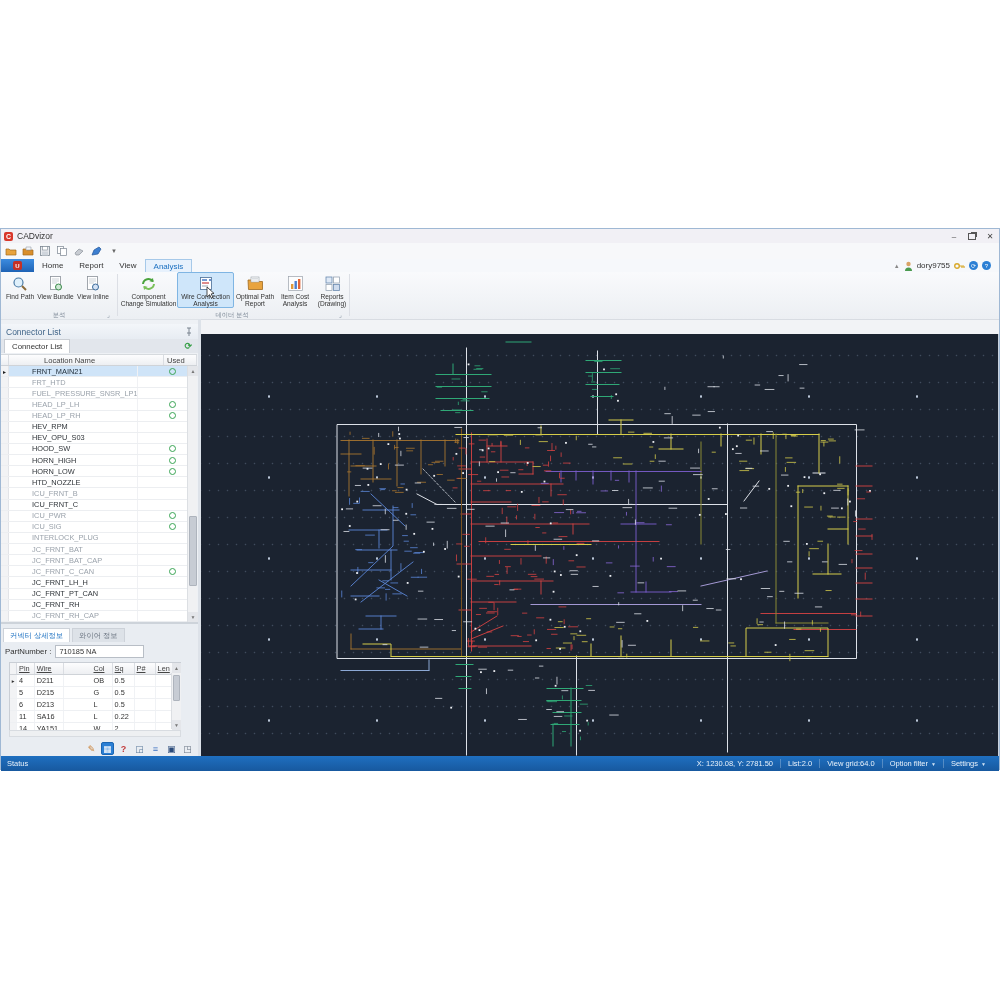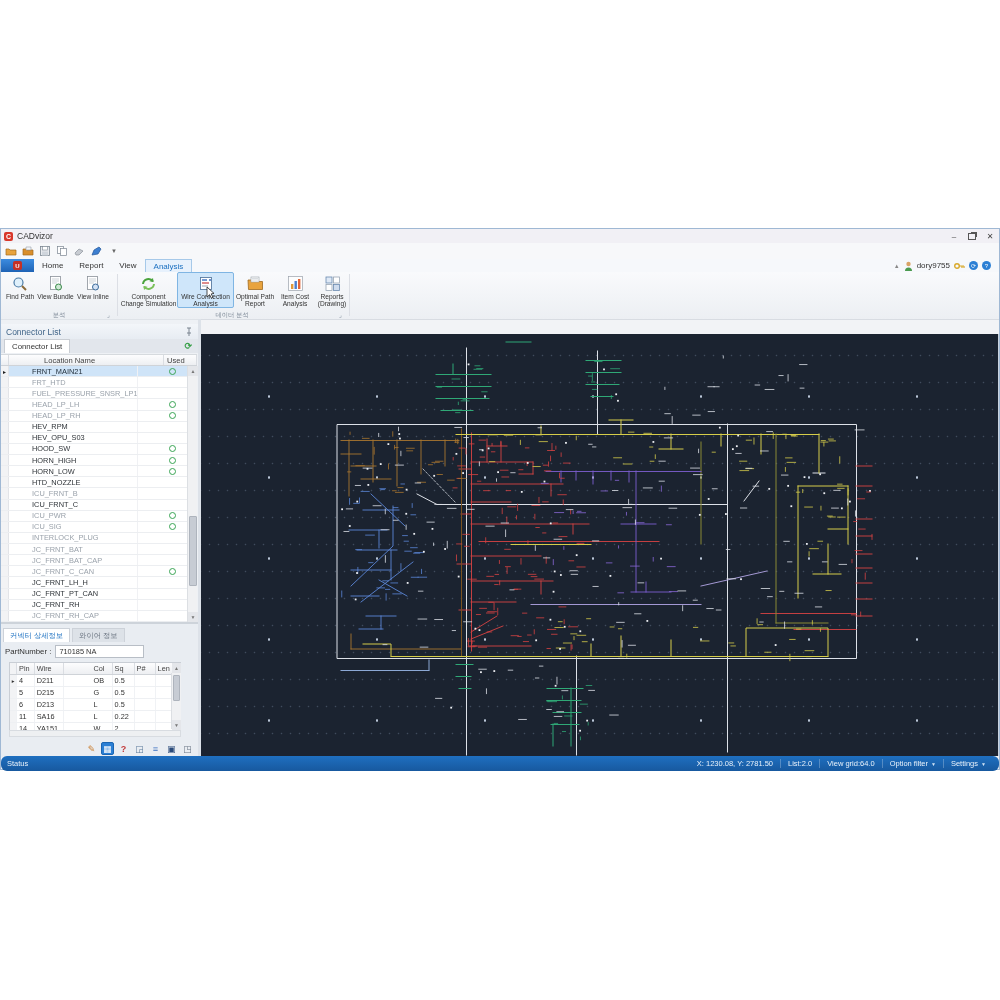--- a/index.html
+++ b/index.html
@@ -70,32 +70,32 @@
   .sthumb{position:absolute;left:1px;width:8px;background:#c7ccd4;border:1px solid #aeb4bd;box-sizing:border-box;border-radius:1px;}
   
   .detail{position:absolute;left:0;top:302px;width:197px;height:135px;background:#e9edf2;border-top:2px solid #cdd3da;box-sizing:border-box;}
   .dtabs{position:absolute;left:2px;top:4px;height:13px;display:flex;gap:2px;}
   .dtab{font-size:7.3px;padding:0 6px;height:13px;display:flex;align-items:center;color:#6a7480;background:#dde2e8;border:1px solid #cdd2d9;border-bottom:none;}
   .dtab.active{background:#fff;color:#1a6fc0;}
   .partrow{position:absolute;left:4px;top:20px;height:14px;display:flex;align-items:center;gap:4px;font-size:7.8px;color:#333;}
   .partbox{width:84px;height:11px;background:#fff;border:1px solid #b8bec6;display:flex;align-items:center;padding-left:3px;font-size:7.4px;color:#333;}
   .dgrid{position:absolute;left:8px;top:38px;width:172px;background:#fff;border:1px solid #c9ced5;box-sizing:border-box;}
   .dheader{display:flex;height:11px;background:linear-gradient(#fdfdfe,#edeff2);border-bottom:1px solid #cfd3d8;}
-  .dh{font-size:7.3px;color:#444;display:flex;align-items:center;padding-left:2px;border-right:1px solid #dadde2;box-sizing:border-box;}
+  .dh{font-size:7.3px;color:#444;display:flex;align-items:center;padding-left:2px;border-right:1px solid #dadde2;box-sizing:border-box;text-decoration:underline;}
   .drow{display:flex;height:11px;border-bottom:1px solid #eef0f3;}
   .dc{font-size:7.3px;color:#333;display:flex;align-items:center;padding-left:2px;border-right:1px solid #f0f2f5;box-sizing:border-box;white-space:nowrap;overflow:hidden;}
   .c-gut{width:8px;background:#f2f3f5;justify-content:center;padding-left:0;font-size:5.5px;}
   .c-pin{width:20px;} .c-wire{width:33px;} .c-col{width:24px;margin-left:28px;} .c-sq{width:25px;} .c-pn{width:24px;} .c-len{width:28px;border-right:none;}
   .dscroll{position:absolute;right:-1px;top:10px;width:9px;height:56px;background:#f0f1f3;border-left:1px solid #dcdfe3;}
   .hscroll{position:absolute;left:8px;top:106px;width:172px;height:7px;background:#eef0f2;border:1px solid #d8dce1;box-sizing:border-box;}
   .iconrow{position:absolute;right:4px;top:118px;display:flex;gap:3px;}
   .tico{width:13px;height:13px;display:flex;align-items:center;justify-content:center;font-size:9px;border-radius:2px;}
   .tico.selected{background:#2b7fd4;color:#fff;border:1px solid #1a65b2;box-sizing:border-box;}
   
-  .statusbar{position:absolute;left:0;top:527px;width:100%;height:15px;background:linear-gradient(#1f6fc0,#17599f);color:#e8f1fa;font-size:7.5px;display:flex;align-items:center;padding:0 6px;box-sizing:border-box;border-radius:6px;}
+  .statusbar{position:absolute;left:0;top:527px;width:100%;height:15px;background:linear-gradient(#1f6fc0,#17599f);color:#e8f1fa;font-size:7.5px;display:flex;align-items:center;padding:0 6px;box-sizing:border-box;}
   .stright{margin-left:auto;display:flex;align-items:center;text-align:center;}
   .stitem{padding:0 7px;border-left:1px solid rgba(255,255,255,0.25);display:flex;align-items:center;gap:3px;}
   .stitem:first-child{border-left:none;}
   .dcaret{font-size:5px;color:#cfe2f5;}
   .cursor{position:absolute;left:205px;top:57px;z-index:50;}
 </style>
 </head>
 <body>
 
 <div class="page">

